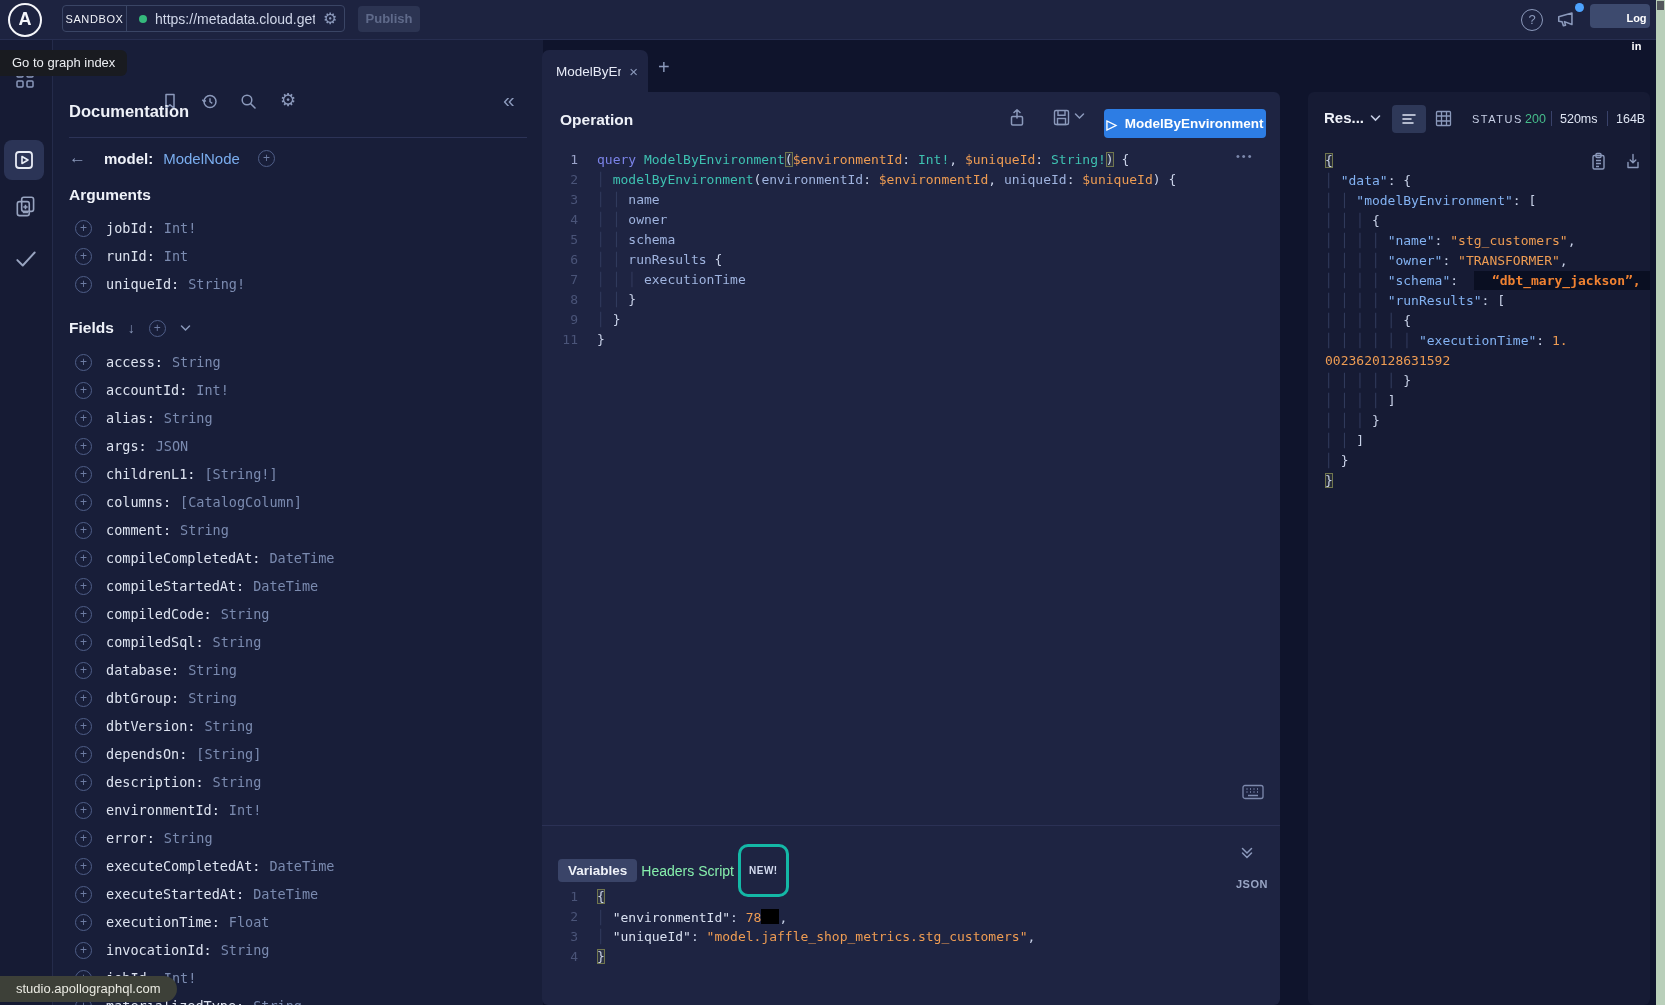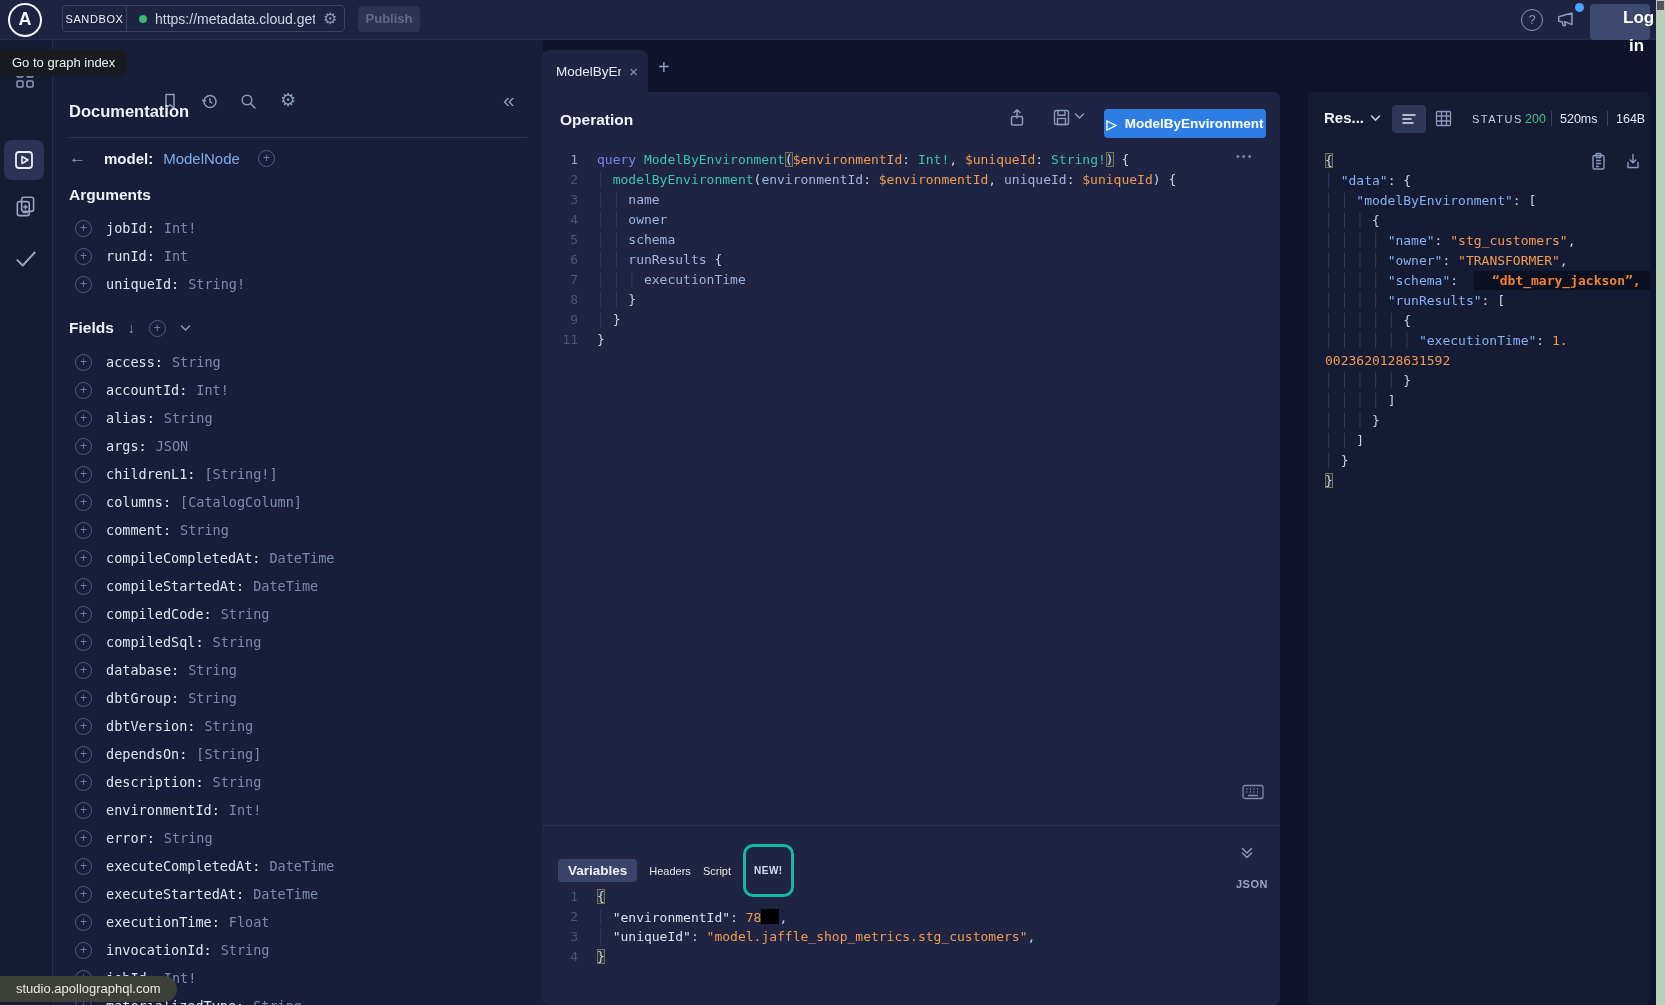--- a/index.html
+++ b/index.html
@@ -17,22 +17,22 @@
     font-size:11px;font-weight:normal;letter-spacing:.6px;color:#f0f2f8;}
   #urlcell{flex:1;display:flex;align-items:center;gap:8px;padding:0 6px 0 12px;overflow:hidden;}
   .greendot{width:8px;height:8px;border-radius:50%;background:#35b97c;flex:none;}
   #urltext{font-size:14px;color:#cfd6e8;white-space:nowrap;overflow:hidden;width:160px;}
   #publishbtn{left:358px;top:6px;width:62px;height:26px;background:#2c3452;border-radius:4px;color:#5f6a8a;
     font-size:13px;font-weight:bold;text-align:center;line-height:26px;}
   #helpicon{left:1521px;top:9px;width:22px;height:22px;border:1.5px solid #8b99bb;border-radius:50%;
     color:#8b99bb;font-size:13px;text-align:center;line-height:20px;}
   #megaphone{left:1556px;top:8px;}
   #megadot{left:1575px;top:3px;width:9px;height:9px;border-radius:50%;background:#4da3ff;}
-  #loginbtn{left:1590px;top:4px;width:60px;height:36px;background:#3d4a6e;border-radius:4px;color:#fff;
-    font-size:17px;font-weight:bold;text-align:center;line-height:28px;padding-left:33px;}
+  #loginbtn{left:1590px;top:4px;width:60px;height:24px;background:#3d4a6e;border-radius:4px;color:#fff;
+    font-size:11px;font-weight:bold;text-align:center;line-height:28px;padding-left:33px;}
 
   
   #rail{left:0;top:40px;width:53px;height:965px;background:#161b34;border-right:1px solid #242b4a;}
   #railtile{left:4px;top:100px;width:40px;height:40px;background:#2b3456;border-radius:8px;
     display:flex;align-items:center;justify-content:center;}
   #tooltip{left:0;top:50px;height:26px;padding:0 12px;background:#191b20;border-radius:0 6px 6px 0;
     color:#eceef2;font-size:13px;line-height:26px;white-space:nowrap;z-index:40;}
   #statuspill{left:0;top:976px;height:26px;padding:0 16px;background:#3d4038;border-radius:0 13px 13px 0;
     color:#e9e9e1;font-size:13px;line-height:26px;white-space:nowrap;z-index:40;}
 
@@ -84,23 +84,23 @@
   .lc{margin-left:19px;}
   .kw{color:#7b83e8;} .nm{color:#3ec1b1;} .vr{color:#ee9c53;} .ty{color:#3ec1b1;}
   .fl{color:#9fb3de;} .pn{color:#c9d2e8;} .gd{color:#323c5e;} .st{color:#ee9c53;}
   .vk{color:#d9e0f0;} .ky{color:#83b2f2;}
   .bm{outline:1px solid #70764e;outline-offset:-1px;background:rgba(125,130,85,.14);}
   .rd{display:inline-block;width:18px;height:15px;background:#000;vertical-align:-2px;}
   .sh{background:#0a0f22;color:#f08232;font-weight:bold;padding:2px 14px 2px 18px;margin-left:8px;}
 
   
   #varsec{left:0;top:733px;width:738px;height:180px;border-top:1px solid #2b3155;}
-  #vartabs{left:16px;top:18px;display:flex;align-items:center;gap:12px;justify-content:center;}
+  #vartabs{left:16px;top:18px;display:flex;align-items:center;gap:4px;justify-content:center;}
   #vartab-active{background:#3a4468;border-radius:4px;padding:4px 10px;font-size:13.5px;font-weight:bold;color:#eef1f8;}
-  .vartab{font-size:11px;color:#e5e5e5;}
+  .vartab{font-size:14px;color:#86efac;}
   #newbadge{border:3px solid #14b8a6;border-radius:10px;padding:18px 8px;font-size:10px;font-weight:bold;
     letter-spacing:.5px;color:#d5dcf0;}
   #varcollapse{left:698px;top:20px;}
   #jsonlabel{left:694px;top:52px;font-size:11px;font-weight:bold;color:#99a5c4;letter-spacing:.5px;}
   #varcode{left:0;top:63px;width:738px;}
 
   
   #resppanel{left:1308px;top:92px;width:342px;height:913px;background:#161b34;border-radius:6px;overflow:hidden;}
   #resptitle{left:16px;top:17px;font-size:15px;font-weight:bold;color:#eef1f8;}
   #respchev{left:62px;top:22px;}

